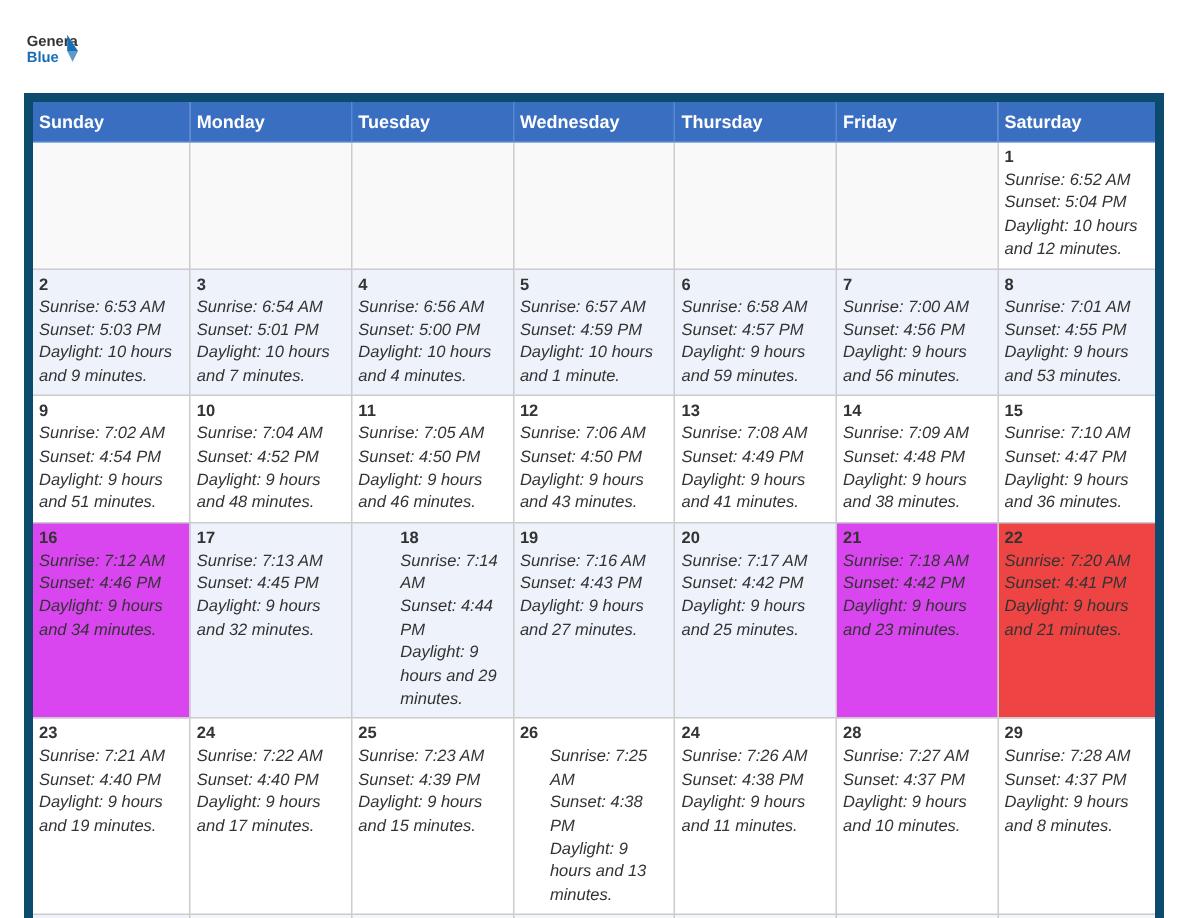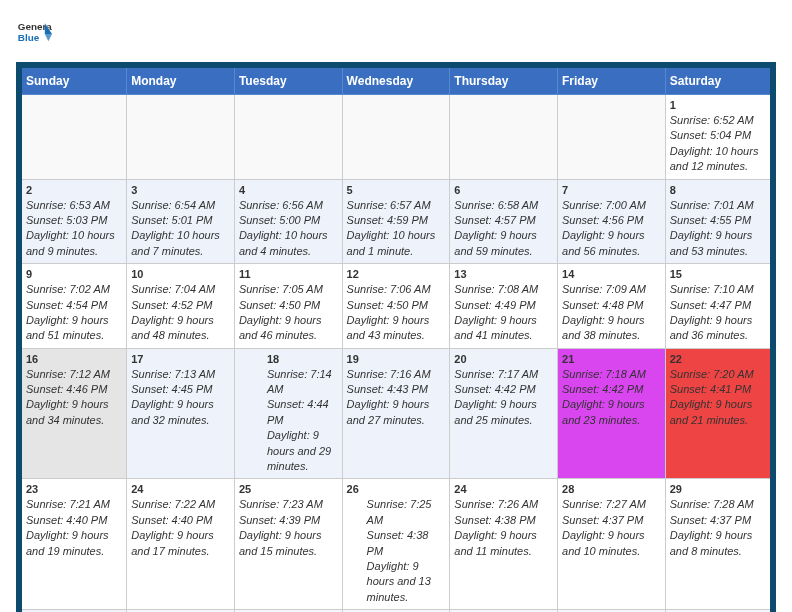--- a/index.html
+++ b/index.html
@@ -207,21 +207,21 @@
 Daylight: 9 hours and 38 minutes.</div>
         </td>
         <td>
           <span class="day-number">15</span>
           <div class="day-info" style="white-space: pre-line;">Sunrise: 7:10 AM
 Sunset: 4:47 PM
 Daylight: 9 hours and 36 minutes.</div>
         </td>
       </tr>
       <tr>
-        <td style="background-color: #e5e5e5;">
+        <td style="background-color: #d946ef;">
           <span class="day-number">16</span>
           <div class="day-info" style="white-space: pre-line;">Sunrise: 7:12 AM
 Sunset: 4:46 PM
 Daylight: 9 hours and 34 minutes.</div>
         </td>
         <td style="background-color: rgb(238, 242, 250);">
           <span class="day-number">17</span>
           <div class="day-info" style="white-space: pre-line;">Sunrise: 7:13 AM
 Sunset: 4:45 PM
 Daylight: 9 hours and 32 minutes.</div>

